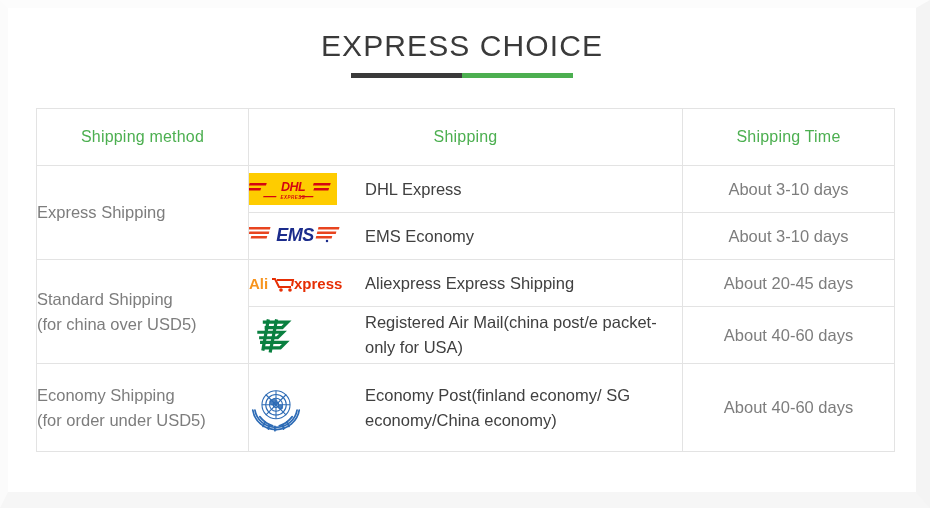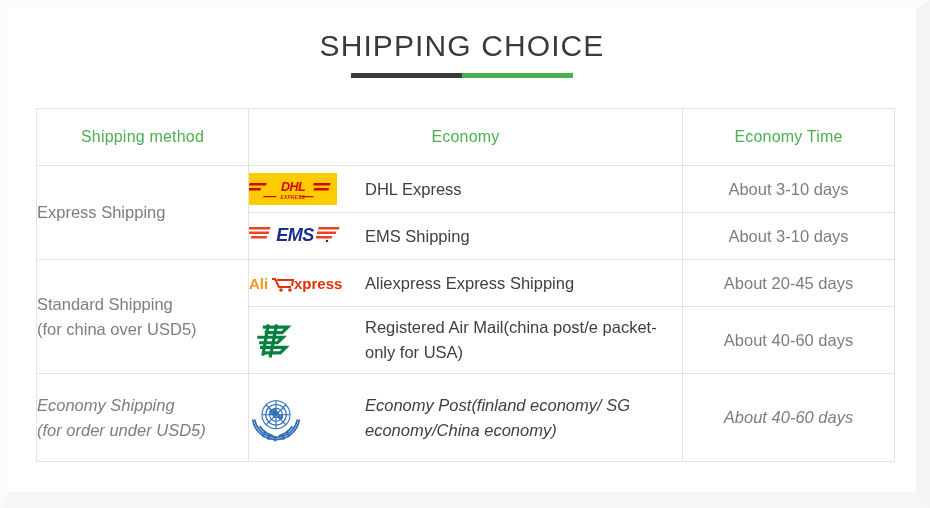--- a/index.html
+++ b/index.html
@@ -140,49 +140,49 @@
   
   .ems { width: 92px; height: 30px; display: block; }
   
   .ali { width: 104px; height: 22px; display: block; }
   
   .chinapost { width: 46px; height: 46px; display: block; }
   
   .un { width: 54px; height: 54px; display: block; }
 
   .row-h-single { height: 47px; }
-  .row-h-double { height: 67px; }
-  .row-h-un { height: 88px; font-style: italic; }
+  .row-h-double { height: 57px; }
+  .row-h-un { height: 88px; }
 </style>
 </head>
 <body>
 
 <div class="page-frame">
  <div class="inner">
 
   <div class="title-block">
-    <div class="title">SHIPPING CHOICE</div>
+    <div class="title">EXPRESS CHOICE</div>
     <div class="divider">
       <div class="half dark"></div>
       <div class="half green"></div>
     </div>
   </div>
 
   <div class="table-wrap">
     <table class="ship">
       <colgroup>
         <col class="col-method">
         <col class="col-courier">
         <col class="col-time">
       </colgroup>
       <thead>
         <tr>
           <th class="head">Shipping method</th>
-          <th class="head">Economy</th>
-          <th class="head">Economy Time</th>
+          <th class="head">Shipping</th>
+          <th class="head">Shipping Time</th>
         </tr>
       </thead>
       <tbody>
 
         <tr class="row-h-single">
           <td class="method" rowspan="2">
             <div>Express Shipping</div>
           </td>
           <td class="courier">
             <div class="courier-cell">
@@ -217,21 +217,21 @@
                     <rect x="6" y="21" width="40" height="5" transform="skewX(-14)"></rect>
                     <rect x="12" y="30" width="32" height="5" transform="skewX(-14)"></rect>
                     <rect x="142" y="12" width="42" height="5" transform="skewX(-14)"></rect>
                     <rect x="142" y="21" width="38" height="5" transform="skewX(-14)"></rect>
                     <rect x="142" y="30" width="32" height="5" transform="skewX(-14)"></rect>
                   </g>
                   <text x="92" y="40" font-family="'Liberation Sans',sans-serif" font-size="36" font-weight="bold" font-style="italic" fill="#1b2c8c" text-anchor="middle" letter-spacing="-1">EMS</text>
                   <circle cx="156" cy="40" r="2.5" fill="#1b2c8c"></circle>
                 </svg>
               </span>
-              <span class="courier-name">EMS Shipping</span>
+              <span class="courier-name">EMS Economy</span>
             </div>
           </td>
           <td class="time">About 3-10 days</td>
         </tr>
 
         <tr class="row-h-single">
           <td class="method" rowspan="2">
             <div>Standard Shipping</div>
             <div>(for china over USD5)</div>
           </td>

